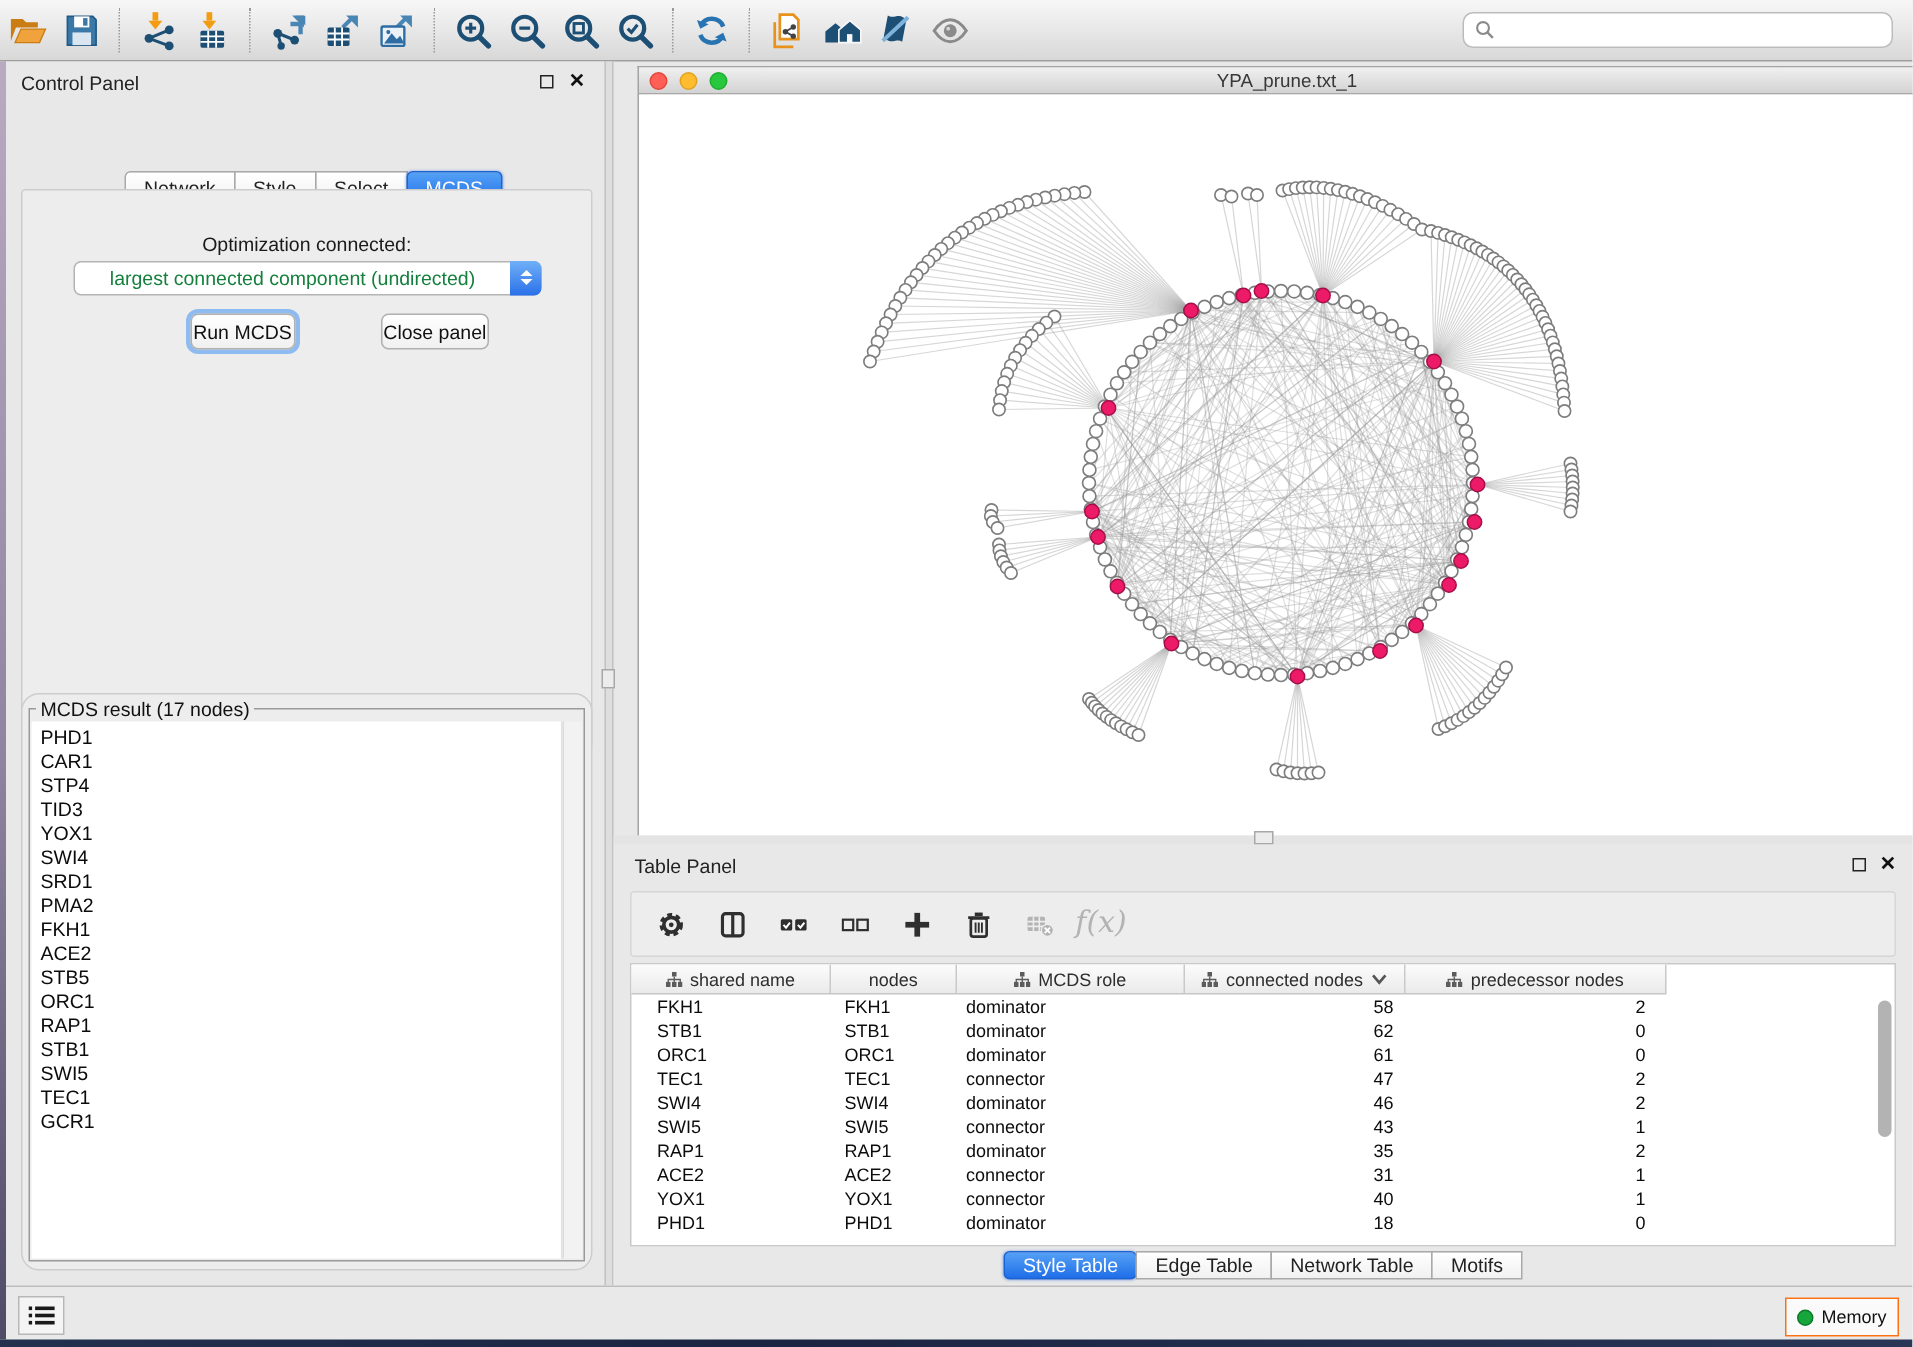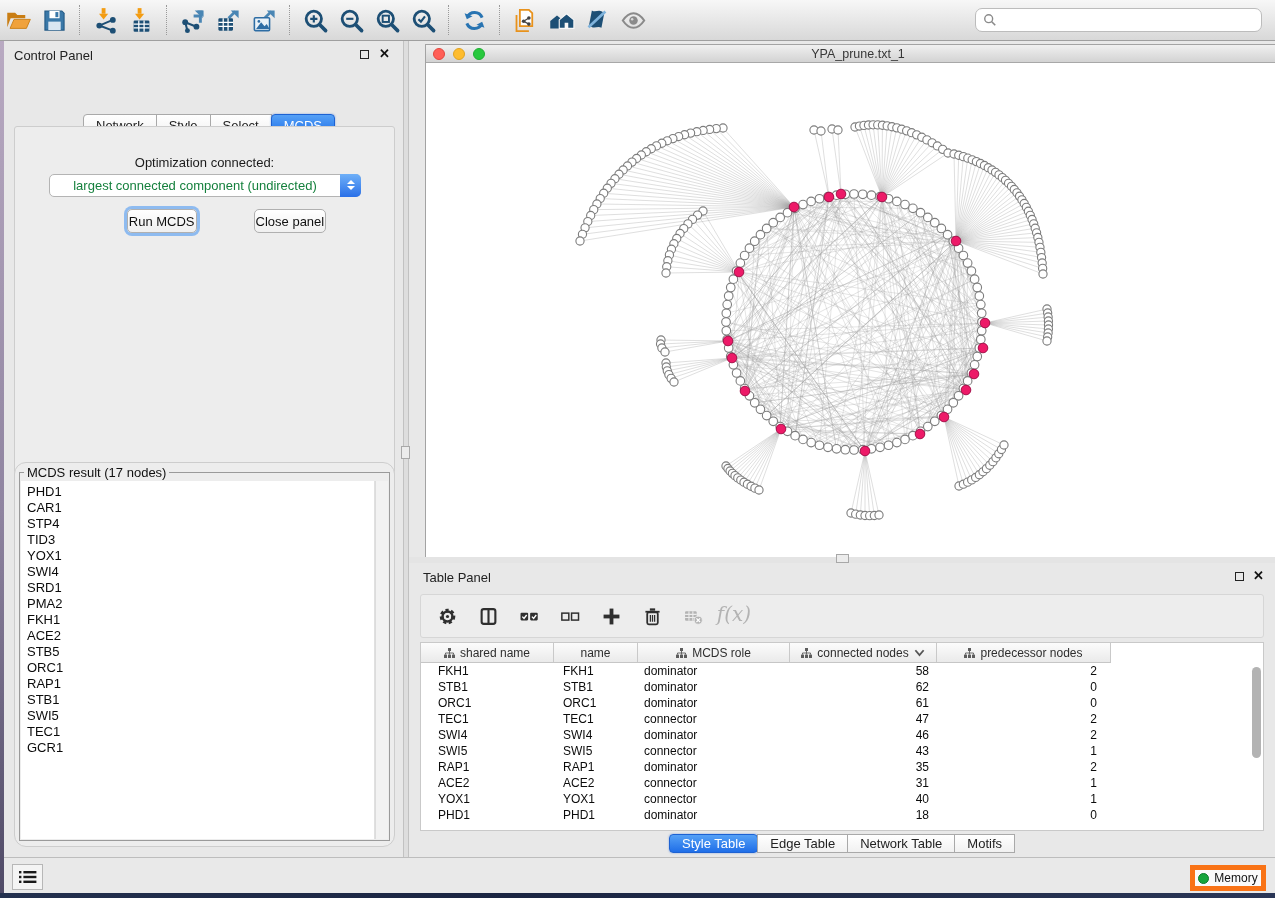--- a/index.html
+++ b/index.html
@@ -121,21 +121,21 @@
 
   #table-tabs { position:absolute; left:0; right:0; top:271px; display:flex; justify-content:center; }
   #table-tabs .seg { height:19px; font-size:13px; }
 
   
   #status-bar { position:absolute; left:4px; top:857px; width:1271px; height:36px;
     background:#e9e9e9; border-top:1px solid #bdbdbd; }
   #list-btn { position:absolute; left:8px; top:6px; width:31px; height:26px;
     background:#f4f4f4; border:1px solid #b7b7b7; display:flex; align-items:center; justify-content:center; }
   #memory-btn { position:absolute; right:9px; top:7px; width:76px; height:26px;
-    background:#fafafa; border:5px solid #f97316; display:flex; align-items:center; justify-content:center; gap:5px;
+    background:#fafafa; border:1px solid #f97316; display:flex; align-items:center; justify-content:center; gap:5px;
     font-size:12px; color:#111; }
   .green-dot { width:11px; height:11px; border-radius:50%; background:#17a63c; border:1px solid #0d7a2a; }
 </style>
 </head>
 <body>
 
 <div id="window">
 
   <div id="toolbar">
     <div class="tbtn">
@@ -1194,21 +1194,21 @@
             <svg viewBox="0 0 11 10">
               <rect x="4" y="0" width="3" height="3" fill="#5c5c5c"></rect>
               <rect x="0" y="6.6" width="3" height="3.4" fill="#5c5c5c"></rect>
               <rect x="4" y="6.6" width="3" height="3.4" fill="#5c5c5c"></rect>
               <rect x="8" y="6.6" width="3" height="3.4" fill="#5c5c5c"></rect>
               <path d="M5.5 3v2M1.5 6.6V5h8v1.6M5.5 5v1.6" fill="none" stroke="#5c5c5c" stroke-width="0.9"></path>
             </svg>
             <span>shared name</span>
           </div>
           <div class="th" style="width: 84px;">
-            <span>name</span>
+            <span>nodes</span>
           </div>
           <div class="th" style="width: 152px;">
             <svg viewBox="0 0 11 10">
               <rect x="4" y="0" width="3" height="3" fill="#5c5c5c"></rect>
               <rect x="0" y="6.6" width="3" height="3.4" fill="#5c5c5c"></rect>
               <rect x="4" y="6.6" width="3" height="3.4" fill="#5c5c5c"></rect>
               <rect x="8" y="6.6" width="3" height="3.4" fill="#5c5c5c"></rect>
               <path d="M5.5 3v2M1.5 6.6V5h8v1.6M5.5 5v1.6" fill="none" stroke="#5c5c5c" stroke-width="0.9"></path>
             </svg>
             <span>MCDS role</span>

